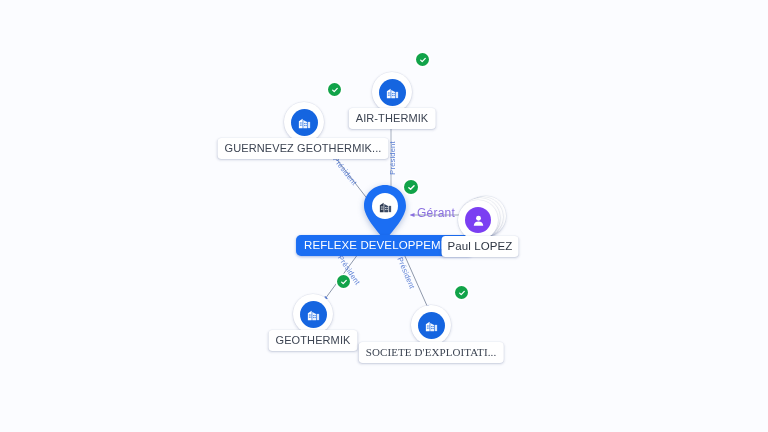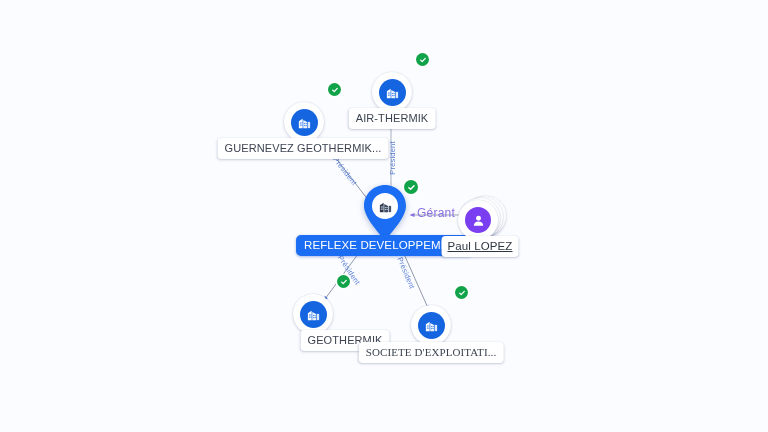--- a/index.html
+++ b/index.html
@@ -311,21 +311,21 @@
       <div class="stack s1"></div>
       <div class="stack s0"></div>
       <div class="p-inner">
         <svg width="15" height="15" viewBox="0 0 24 24" aria-hidden="true">
           <circle cx="12" cy="8.4" r="3.9" fill="#ffffff"></circle>
           <path d="M4.4 20.2 C4.4 15.9 7.8 13.4 12 13.4 C16.2 13.4 19.6 15.9 19.6 20.2 Z" fill="#ffffff"></path>
         </svg>
       </div>
     </div>
   </div>
-  <div class="node-label person-label" style="left:480px; top:236px;text-decoration:underline;">Paul LOPEZ</div>
+  <div class="node-label person-label" style="left:480px; top:236px;">Paul LOPEZ</div>
 
   <div class="node" style="left:313px; top:314px;">
     <div class="node-disc">
       <div class="node-inner">
         <svg width="15" height="15" viewBox="0 0 24 24" aria-hidden="true">
           <path d="M3 21V10l6-4v15z" fill="#ffffff"></path>
           <path d="M10 21V8l6 3v10z" fill="#ffffff" opacity="0.92"></path>
           <rect x="17" y="11" width="4" height="10" fill="#ffffff" opacity="0.85"></rect>
           <rect x="4.6" y="12" width="1.6" height="1.6" fill="#1565e0"></rect>
           <rect x="7" y="12" width="1.6" height="1.6" fill="#1565e0"></rect>
@@ -337,21 +337,21 @@
           <rect x="13.9" y="16.2" width="1.5" height="1.5" fill="#1565e0"></rect>
         </svg>
       </div>
       <div class="badge-check">
         <svg width="8" height="8" viewBox="0 0 12 12" aria-hidden="true">
           <path d="M2.5 6.2 L4.8 8.4 L9.4 3.6" stroke="#ffffff" stroke-width="1.9" fill="none" stroke-linecap="round" stroke-linejoin="round"></path>
         </svg>
       </div>
     </div>
   </div>
-  <div class="node-label" style="left:313px; top:330px;margin-left:32px;">GEOTHERMIK</div>
+  <div class="node-label" style="left:313px; top:330px;">GEOTHERMIK</div>
 
   <div class="node" style="left:431px; top:325px;">
     <div class="node-disc">
       <div class="node-inner">
         <svg width="15" height="15" viewBox="0 0 24 24" aria-hidden="true">
           <path d="M3 21V10l6-4v15z" fill="#ffffff"></path>
           <path d="M10 21V8l6 3v10z" fill="#ffffff" opacity="0.92"></path>
           <rect x="17" y="11" width="4" height="10" fill="#ffffff" opacity="0.85"></rect>
           <rect x="4.6" y="12" width="1.6" height="1.6" fill="#1565e0"></rect>
           <rect x="7" y="12" width="1.6" height="1.6" fill="#1565e0"></rect>

